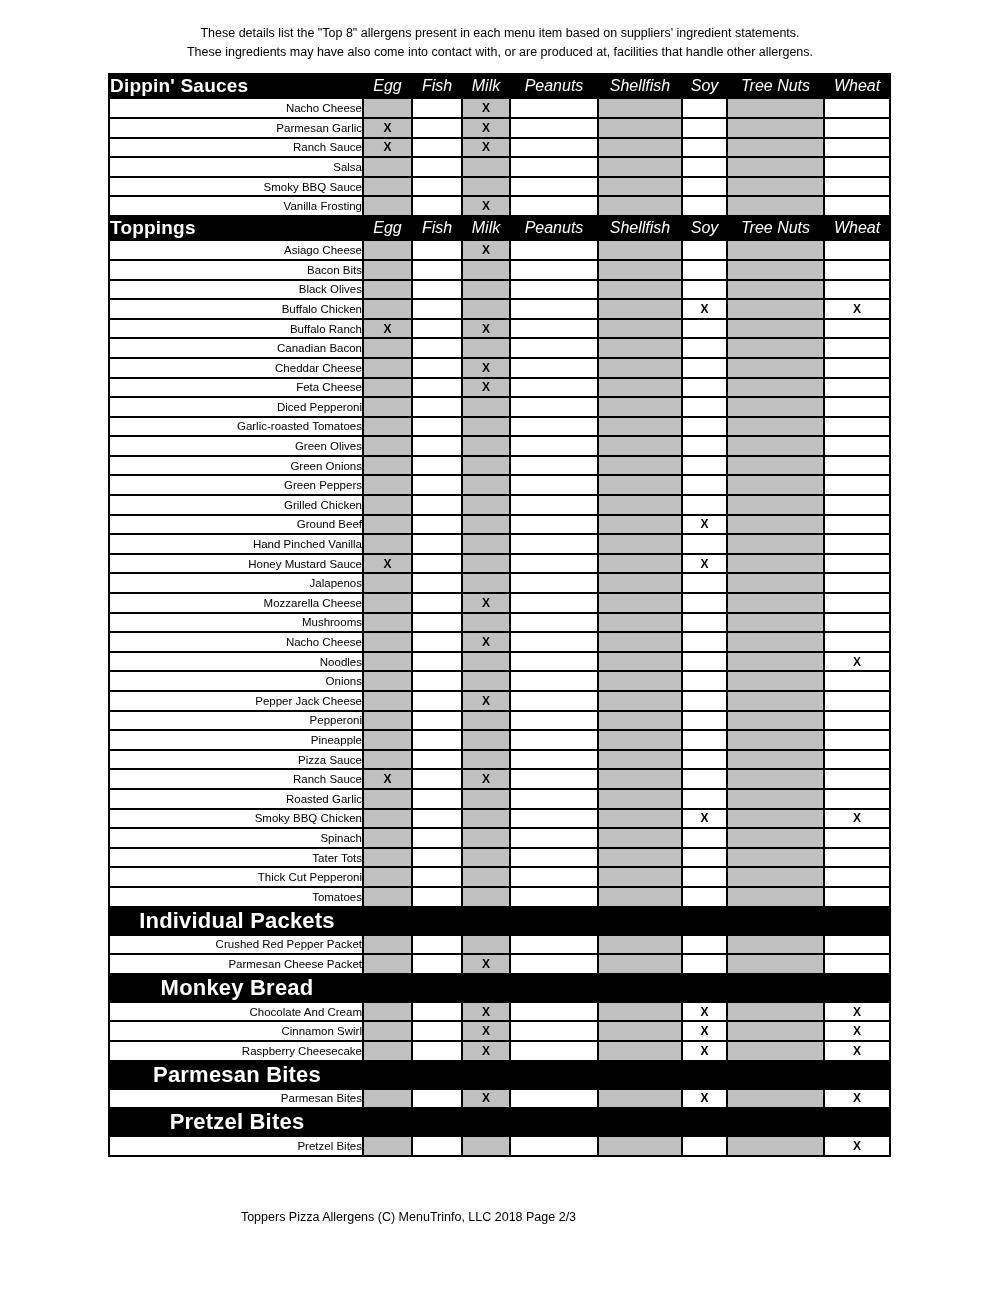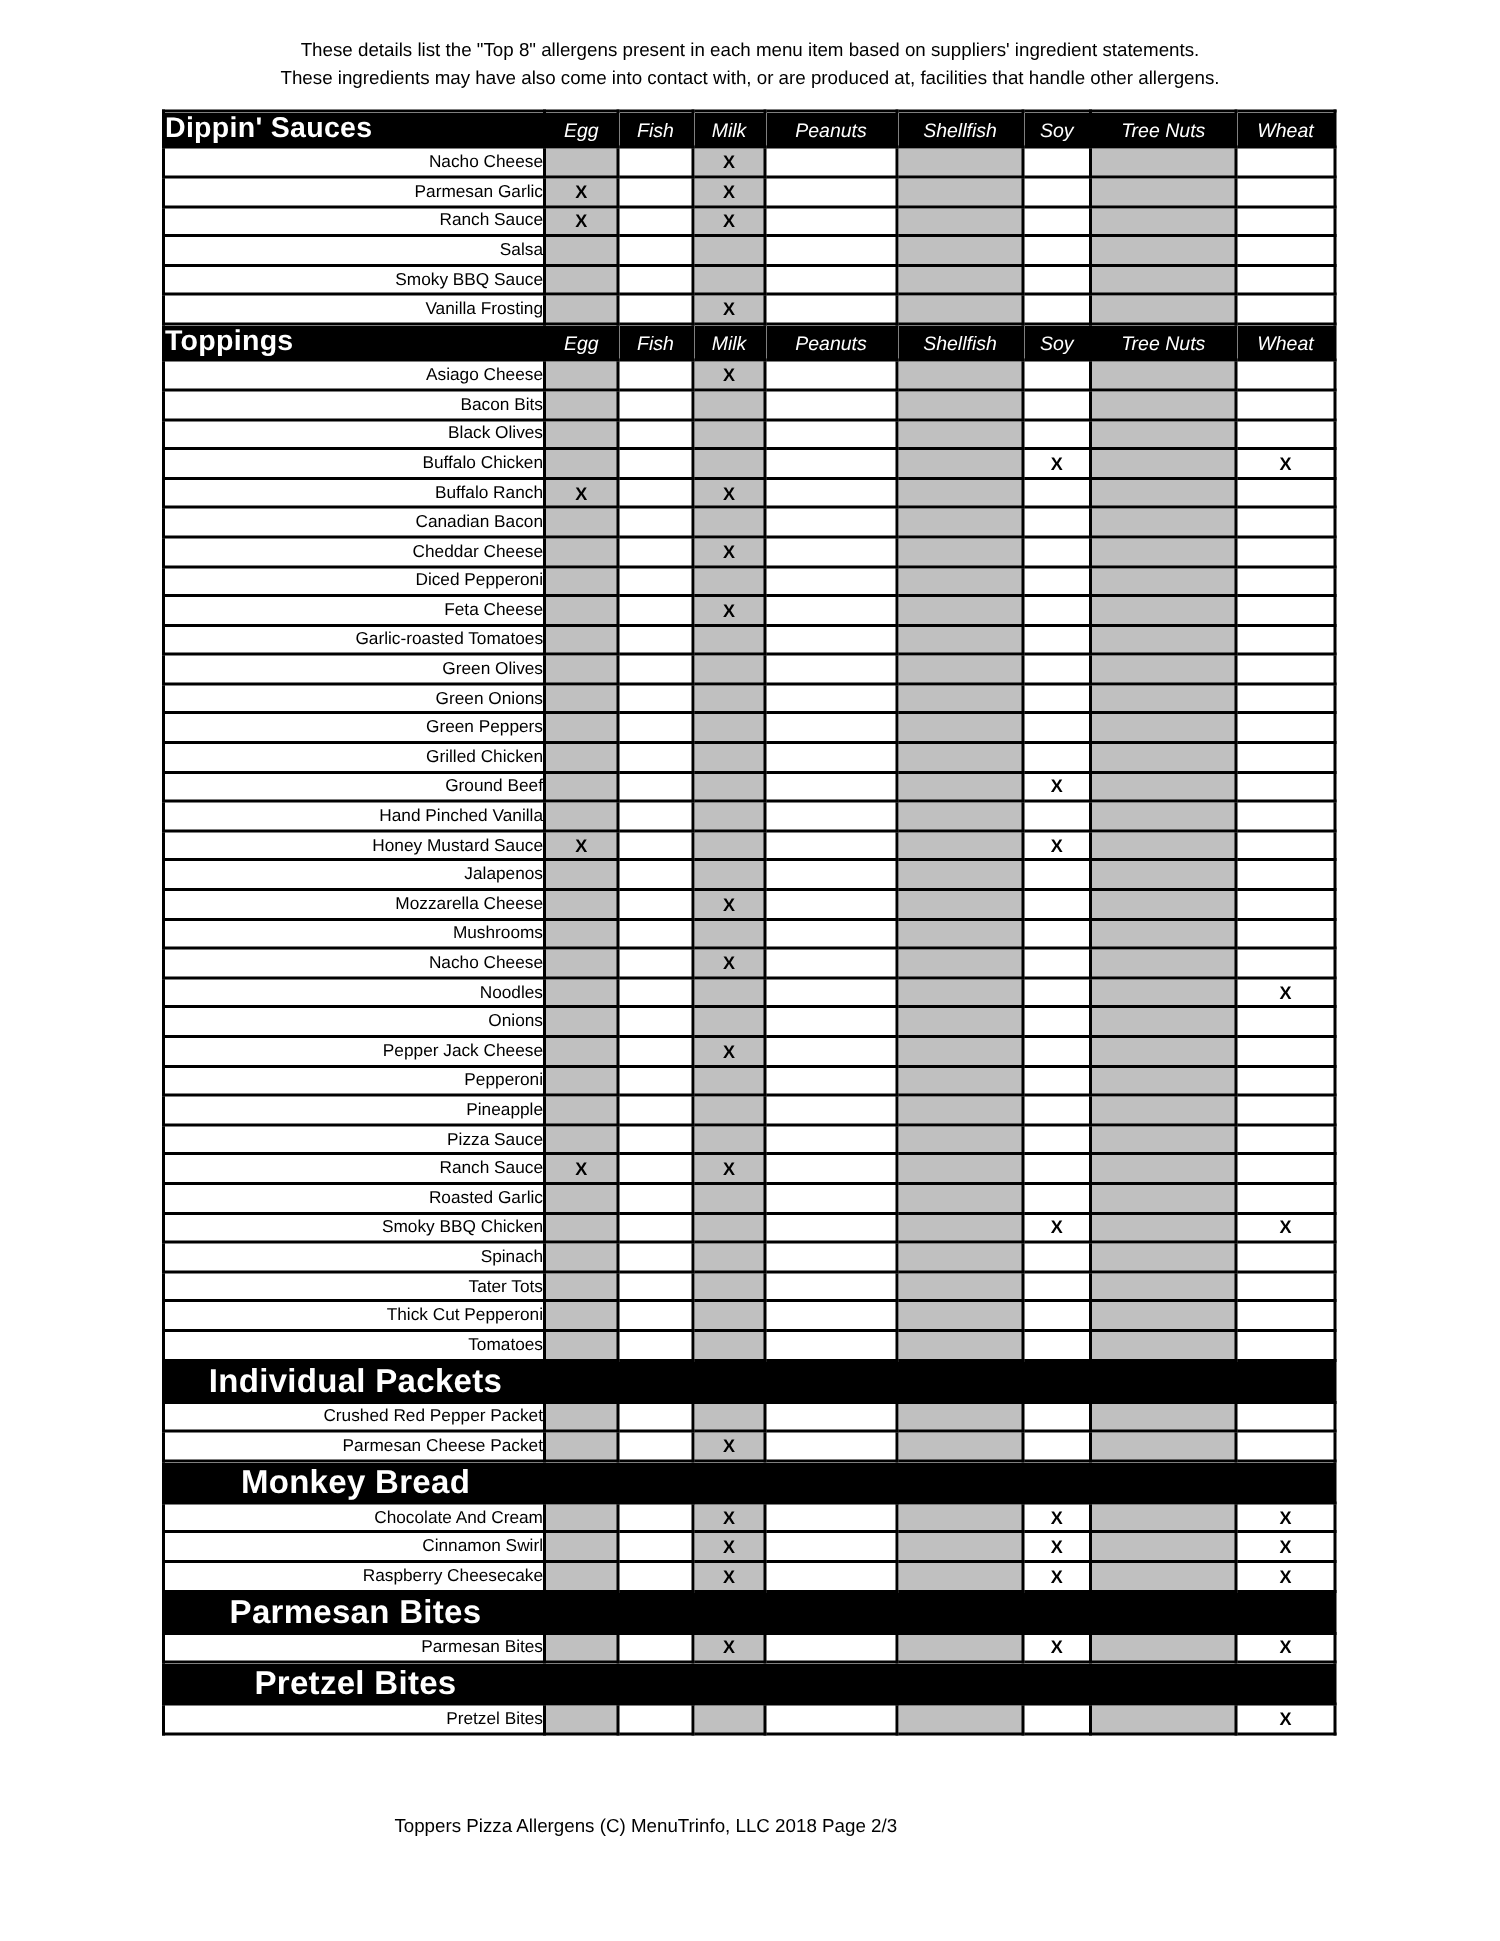--- a/index.html
+++ b/index.html
@@ -42,21 +42,21 @@
     background: var(--header-bg, #000000);
     color: var(--header-fg, #ffffff);
     vertical-align: middle;
   }
   td.sec-title {
     font-size: 19px;
     font-weight: bold;
     letter-spacing: 0.2px;
   }
   td.col-head {
-    font-size: 13px;
+    font-size: 16px;
     font-style: italic;
     text-align: center;
   }
   td.sec-full .sec-title-inner {
     width: 254px;
     text-align: center;
     font-size: 22px;
     font-weight: bold;
     letter-spacing: 0.2px;
   }
@@ -79,21 +79,20 @@
   td.allergen-cell.shaded {
     background: var(--shaded, #c0c0c0);
   }
   .footer {
     position: absolute;
     top: 1210px;
     left: 0;
     width: 817px;
     text-align: center;
     font-size: 12.5px;
-    margin-left: 22px;
   }
 </style>
 </head>
 <body>
 
 <div class="intro">
   <div>These details list the "Top 8" allergens present in each menu item based on suppliers' ingredient statements.</div>
   <div>These ingredients may have also come into contact with, or are produced at, facilities that handle other allergens.</div>
 </div>
 
@@ -270,35 +269,35 @@
           <td class="allergen-cell shaded"></td>
           <td class="allergen-cell"></td>
           <td class="allergen-cell shaded">X</td>
           <td class="allergen-cell"></td>
           <td class="allergen-cell shaded"></td>
           <td class="allergen-cell"></td>
           <td class="allergen-cell shaded"></td>
           <td class="allergen-cell"></td>
         </tr>
         <tr class="data-row">
+          <td class="name-cell">Feta Cheese</td>
+          <td class="allergen-cell shaded"></td>
+          <td class="allergen-cell"></td>
+          <td class="allergen-cell shaded">X</td>
+          <td class="allergen-cell"></td>
+          <td class="allergen-cell shaded"></td>
+          <td class="allergen-cell"></td>
+          <td class="allergen-cell shaded"></td>
+          <td class="allergen-cell"></td>
+        </tr>
+        <tr class="data-row">
           <td class="name-cell">Diced Pepperoni</td>
           <td class="allergen-cell shaded"></td>
           <td class="allergen-cell"></td>
           <td class="allergen-cell shaded"></td>
-          <td class="allergen-cell"></td>
-          <td class="allergen-cell shaded"></td>
-          <td class="allergen-cell"></td>
-          <td class="allergen-cell shaded"></td>
-          <td class="allergen-cell"></td>
-        </tr>
-        <tr class="data-row">
-          <td class="name-cell">Feta Cheese</td>
-          <td class="allergen-cell shaded"></td>
-          <td class="allergen-cell"></td>
-          <td class="allergen-cell shaded">X</td>
           <td class="allergen-cell"></td>
           <td class="allergen-cell shaded"></td>
           <td class="allergen-cell"></td>
           <td class="allergen-cell shaded"></td>
           <td class="allergen-cell"></td>
         </tr>
         <tr class="data-row">
           <td class="name-cell">Garlic-roasted Tomatoes</td>
           <td class="allergen-cell shaded"></td>
           <td class="allergen-cell"></td>

